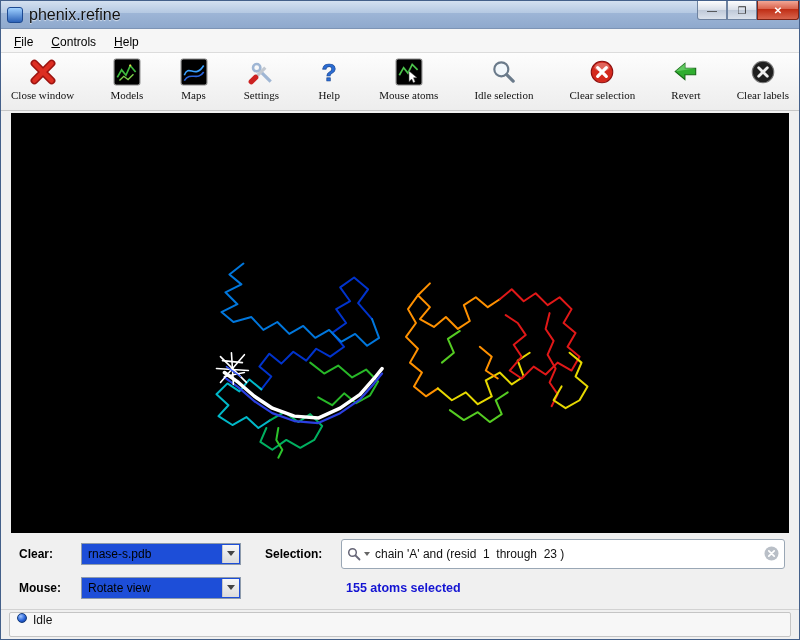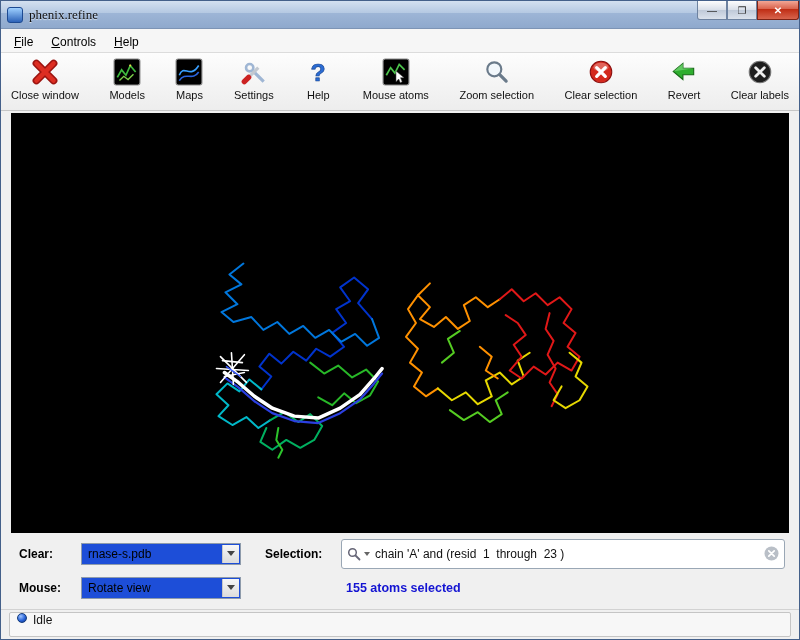--- a/index.html
+++ b/index.html
@@ -5,42 +5,42 @@
   html,body{margin:0;padding:0;background:#555;}
   *{box-sizing:border-box;font-family:"Liberation Sans",sans-serif;}
   #window{width:800px;height:640px;display:flex;flex-direction:column;border:1px solid #44608a;background:#f0f0f0;overflow:hidden;}
 
   
   .titlebar{height:28px;flex:0 0 28px;display:flex;align-items:center;padding:0 0 0 6px;
     background:linear-gradient(#d3e0f0,#b4c8e2 45%,#9db5d6 46%,#8fa9cd);
     border-bottom:1px solid #7d94b5;}
   .win-icon{width:16px;height:16px;border-radius:3px;flex:0 0 16px;
     background:linear-gradient(#9fd0ff,#2d62b8);border:1px solid #1d4a92;}
-  .win-title{font-size:13px;color:#101010;margin-left:6px;text-shadow:0 1px 1px rgba(255,255,255,.7);font-family:Liberation Serif, serif;}
+  .win-title{font-size:16px;color:#101010;margin-left:6px;text-shadow:0 1px 1px rgba(255,255,255,.7);}
   .winbtns{margin-left:auto;display:flex;align-self:flex-start;}
   .winbtn{width:30px;height:19px;display:flex;align-items:center;justify-content:center;
     font-size:10px;color:#333;border:1px solid #6d82a0;border-top:none;
     background:linear-gradient(#fdfdfd,#d8dee8 50%,#bfc9d8 51%,#dbe2ec);cursor:default;}
   .winbtn.min{border-radius:0 0 0 3px;}
   .winbtn.close{width:42px;border-radius:0 0 3px 0;color:#fff;font-weight:bold;
     background:linear-gradient(#f2a695,#d9604a 45%,#bf2d14 46%,#d8644d);border-color:#7e2315;}
 
   
   .menubar{height:24px;flex:0 0 24px;display:flex;align-items:flex-end;background:#f6f6f6;
     border-bottom:1px solid #dcdcdc;padding:0 4px;}
   .menu-item{font-size:12px;padding:3px 9px;cursor:default;}
   .menu-item::first-letter{text-decoration:underline;}
 
   
   .toolbar{height:58px;flex:0 0 58px;display:flex;justify-content:space-between;
     align-items:flex-start;background:linear-gradient(#fdfdfd,#ededed);
     border-bottom:1px solid #c6c6c6;padding:3px 6px 0;}
   .tool{display:flex;flex-direction:column;align-items:center;padding:1px 4px;cursor:pointer;}
   .tool .icn{height:30px;display:flex;align-items:center;justify-content:center;}
-  .tool .lbl{font-size:11px;margin-top:2px;white-space:nowrap;color:#111;}
+  .tool .lbl{font-size:11px;margin-top:2px;white-space:nowrap;color:#111;font-family:Liberation Serif, serif;}
 
   
   .viewport-wrap{flex:1;padding:2px 10px 0;background:#f0f0f0;min-height:0;}
   .viewport{width:100%;height:100%;background:#000;position:relative;}
   .viewport svg{position:absolute;inset:0;width:100%;height:100%;}
 
   
   .bottom{flex:0 0 76px;background:#f0f0f0;padding:9px 14px 4px 18px;display:flex;flex-direction:column;gap:11px;}
   .crow{display:flex;align-items:center;height:23px;}
   .field-lbl{font-weight:bold;font-size:12px;width:62px;flex:0 0 62px;}
@@ -153,21 +153,21 @@
       <span class="lbl">Mouse atoms</span>
     </div>
 
     <div class="tool">
       <span class="icn">
         <svg width="28" height="28" viewBox="0 0 26 26">
           <circle cx="10.5" cy="10.5" r="6.5" fill="#f2f7fb" stroke="#6a7a8a" stroke-width="2"></circle>
           <line x1="15.5" y1="15.5" x2="21.5" y2="21.5" stroke="#6a7a8a" stroke-width="3" stroke-linecap="round"></line>
         </svg>
       </span>
-      <span class="lbl">Zoom selection</span>
+      <span class="lbl">Idle selection</span>
     </div>
 
     <div class="tool">
       <span class="icn">
         <svg width="28" height="28" viewBox="0 0 26 26">
           <circle cx="13" cy="13" r="10" fill="#d42a1e" stroke="#8a0f0f"></circle>
           <ellipse cx="13" cy="8.5" rx="7" ry="4" fill="#ffffff" opacity="0.28"></ellipse>
           <path d="M9 9 L17 17 M17 9 L9 17" stroke="#fff" stroke-width="3" stroke-linecap="round"></path>
         </svg>
       </span>

